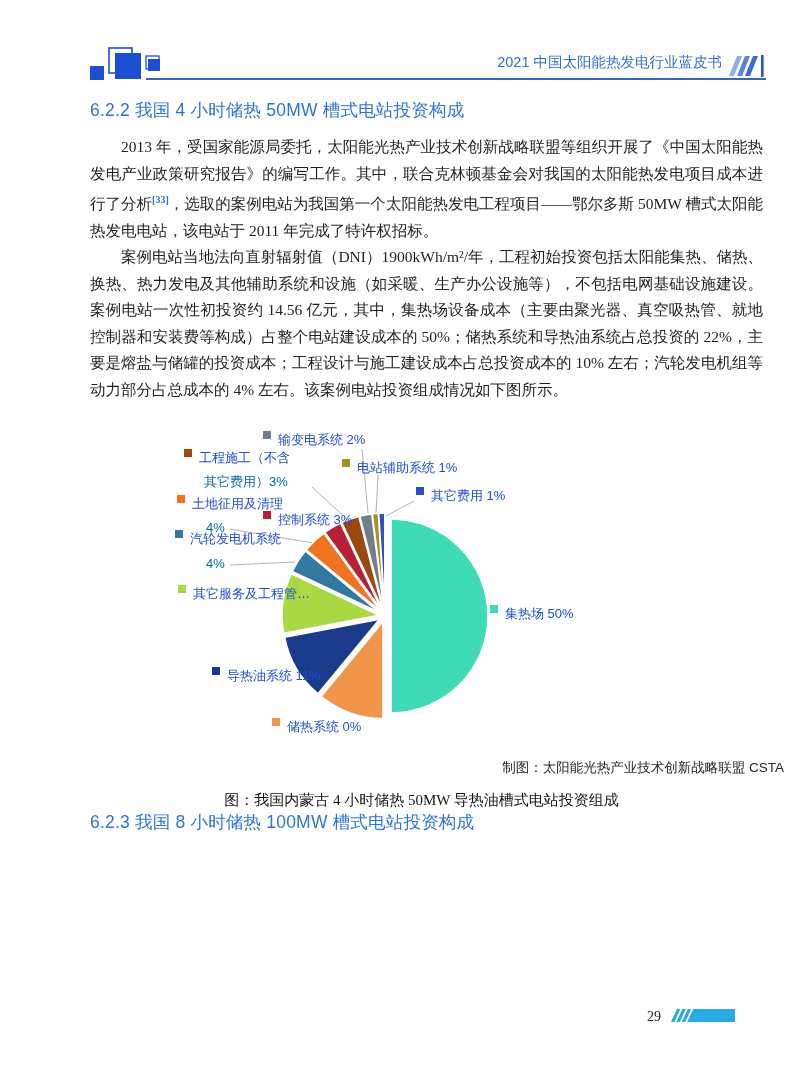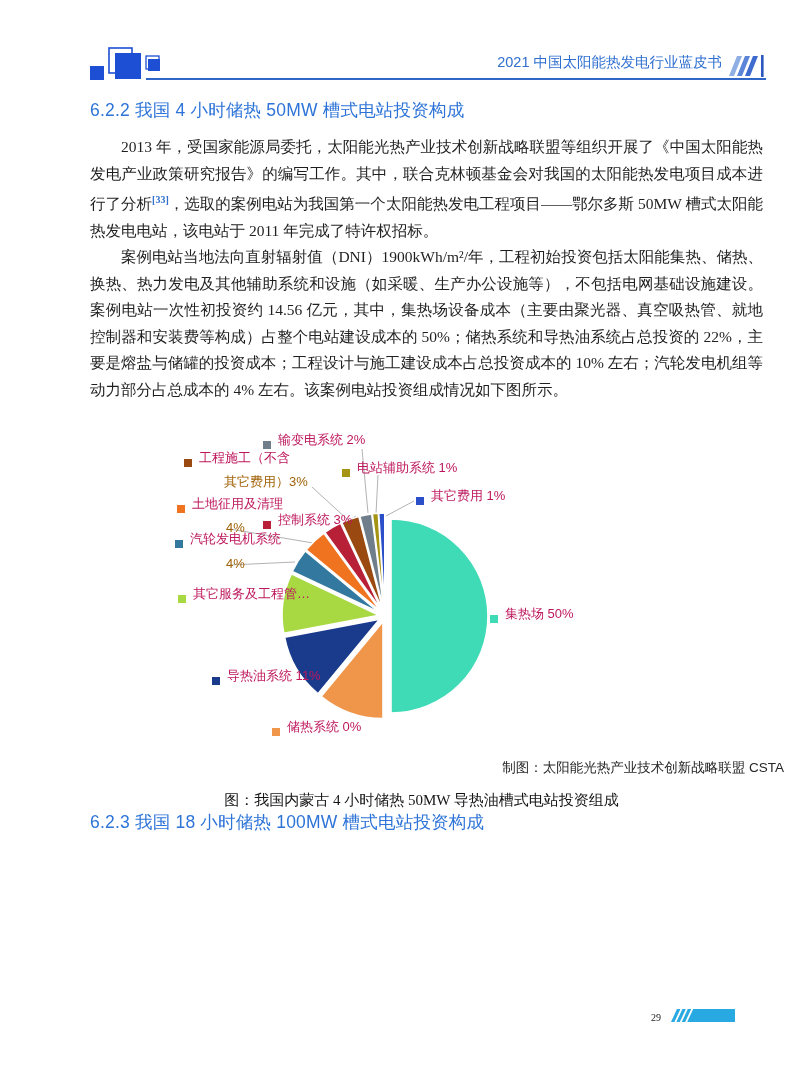--- a/index.html
+++ b/index.html
@@ -26,44 +26,44 @@
     margin:0 0 12px 0; letter-spacing:.2px;
   }
   p.body { margin:0; font-size:15.5px; line-height:26.5px; text-align:justify; text-indent:2em; }
   p.body.p3 { line-height:30px; }
   sup.ref { color:#2E6FD0; font-size:10px; cursor:pointer;font-weight:bold; }
   
   figure.fig { margin:18px 0 0 -10px; padding:0; }
   .chart { position:relative; width:640px; height:330px; }
   .chart svg.pie { position:absolute; left:0; top:0; }
   .clabel {
-    position:absolute; display:flex; align-items:flex-end; white-space:nowrap;
+    position:absolute; display:flex; align-items:flex-start; white-space:nowrap;
     font-family:"Liberation Sans","DejaVu Sans",sans-serif;
-    font-size:13px; color:#be185d;
+    font-size:13px; color:#1d4ed8;
   }
   .clabel .mk { display:inline-block; width:8px; height:8px; margin-right:7px; flex:0 0 auto; }
   .clabel2 {
     position:absolute; white-space:nowrap;
     font-family:"Liberation Sans","DejaVu Sans",sans-serif;
-    font-size:13px; color:#a16207;margin-left:20px;
+    font-size:13px; color:#0369a1;
   }
   .chart-source {
     text-align:right; position:relative; left:21px; margin-top:8px;
     font-family:"Liberation Sans","DejaVu Sans",sans-serif;
     font-size:13.5px; color:#262626;
   }
   .fig-caption { text-align:center; margin-top:14px; font-size:15px; color:#141414; }
   .sec2 { margin-top:30px; }
   
   .ftr {
     position:absolute; top:1008px; left:0; width:800px;
     display:flex; justify-content:flex-end; align-items:center;
     gap:10px; padding-right:65px; box-sizing:border-box;
   }
-  .ftr .pageno { font-size:10px; color:#222; }
+  .ftr .pageno { font-size:14px; color:#222; }
 </style>
 </head>
 <body>
 
 <div class="page">
 
   <div class="hdr">
     <div class="hdr-logo">
       <svg width="78" height="40" viewBox="0 0 78 40">
         <rect x="2" y="22" width="14" height="14" fill="#1D4FD4"></rect>
@@ -162,21 +162,21 @@
           </div>
         <div class="clabel" style="left:192px;top:297px">
             <span class="mk" style="background: rgb(240, 150, 74);"></span>
             <span>储热系统 0%</span>
           </div>
       </div>
       <div class="chart-source">制图：太阳能光热产业技术创新战略联盟 CSTA</div>
       <div class="fig-caption">图：我国内蒙古 4 小时储热 50MW 导热油槽式电站投资组成</div>
     </figure>
 
-    <h2 class="sec sec2">6.2.3 我国 18 小时储热 100MW 槽式电站投资构成</h2>
+    <h2 class="sec sec2">6.2.3 我国 8 小时储热 100MW 槽式电站投资构成</h2>
 
   </div>
 
   <div class="ftr">
     <span class="pageno">29</span>
     <span>
       <svg width="64" height="13" viewBox="0 0 64 13">
         <g fill="#29A9E2">
           <polygon points="6,0 9.4,0 3.4,13 0,13"></polygon>
           <polygon points="11.4,0 14.8,0 8.8,13 5.4,13"></polygon>

